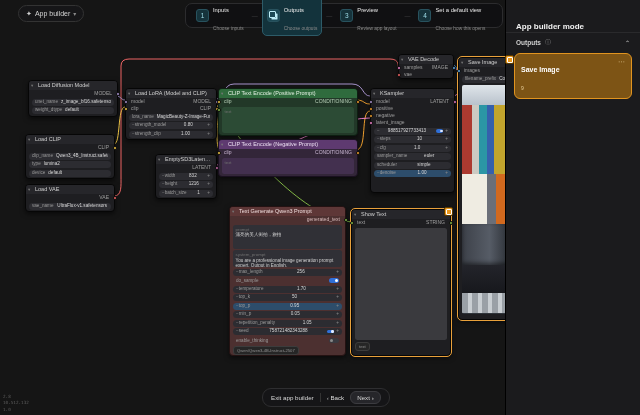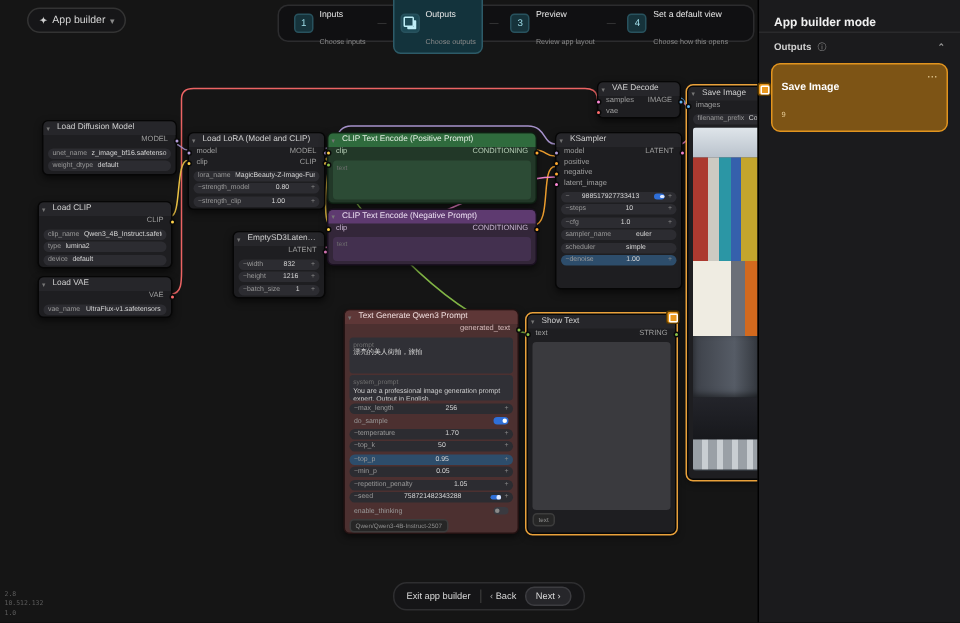--- a/index.html
+++ b/index.html
@@ -111,21 +111,21 @@
   .footer .back::before { content:"‹ "; color:#aaa; }
   .footer .next { background:#26262a; border:1px solid #3c3c40; border-radius:6px; padding:2px 6px; }
   .footer .next::after { content:" ›"; color:#ddd; }
 
   .stats { position:absolute; left:3px; top:394px; font-size:4.3px; color:#5c5c5c; line-height:1.5;
     font-family:"DejaVu Sans Mono", monospace; }
 
   
   .panel { position:absolute; left:505px; top:0; width:135px; height:415px; background:#1b1b1d;
     border-left:1px solid #000; color:#ddd; }
-  .panel-h { height:22px; line-height:22px; padding:4px 10px; font-size:8px; font-weight:bold;
+  .panel-h { height:22px; line-height:22px; padding:16px 10px; font-size:8px; font-weight:bold;
     color:#f0f0f0; border-bottom:1px solid #2a2a2c; }
   .sec-row { height:18px; display:flex; align-items:center; gap:4px; padding:0 10px; font-size:6.5px;
     color:#d0d0d0; font-weight:bold; }
   .sec-row .info::before { content:"ⓘ"; color:#8a8a8a; font-weight:normal; font-size:6px; }
   .sec-row .chev-up { margin-left:auto; color:#9a9a9a; font-size:6px; }
   .sec-row .chev-up::before { content:"⌃"; }
   .out-card { margin:2px 8px; background:#7d5415; border:1.5px solid #e1941f; border-radius:6px;
     padding:4px 6px; display:flex; align-items:flex-start; }
   .out-card .oc-t { font-size:7px; font-weight:bold; color:#fff; }
   .out-card .oc-s { font-size:5px; color:#e9cf9a; margin-top:2px; }

